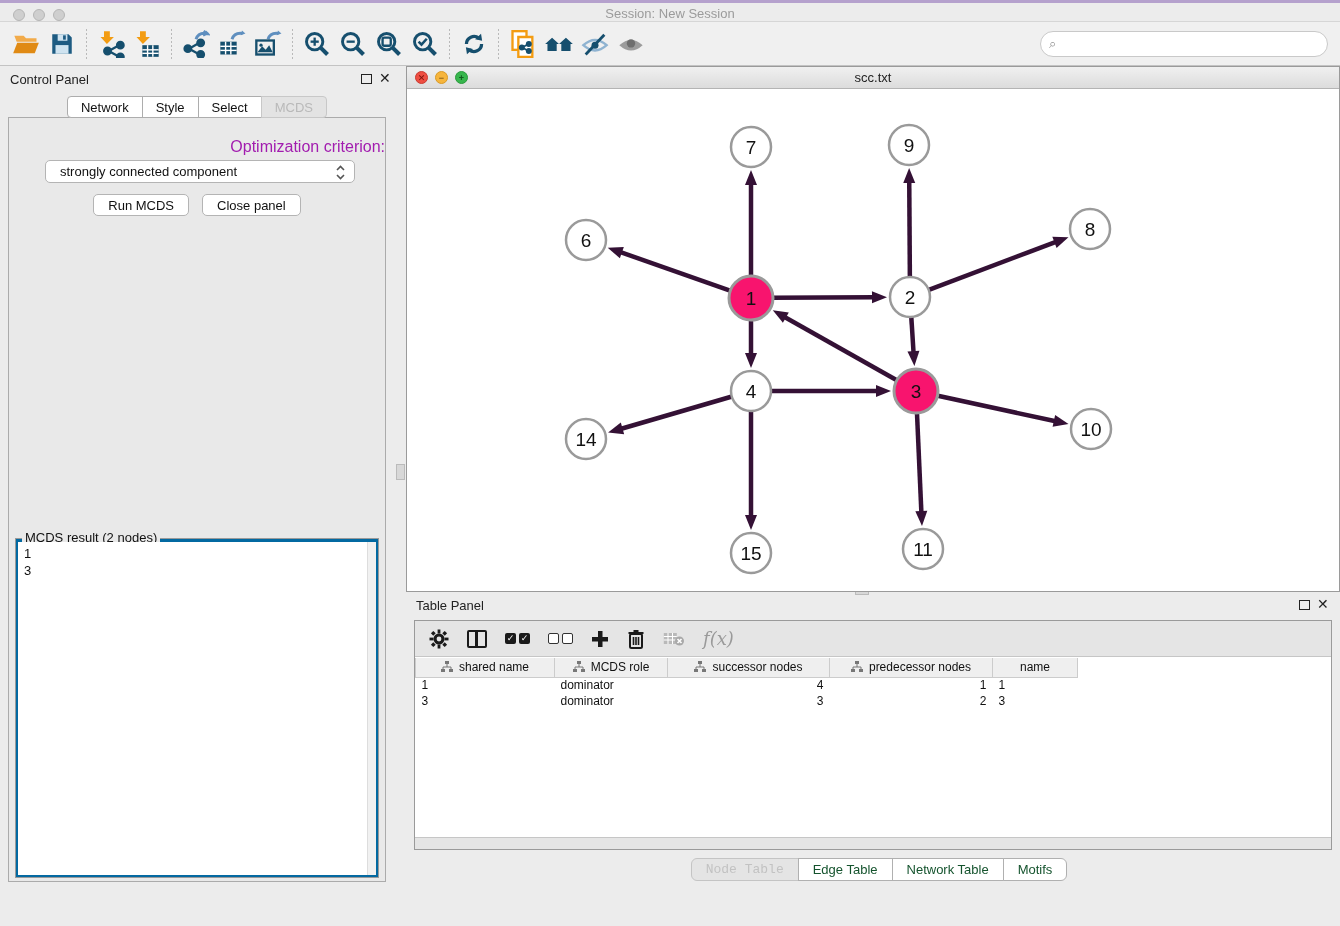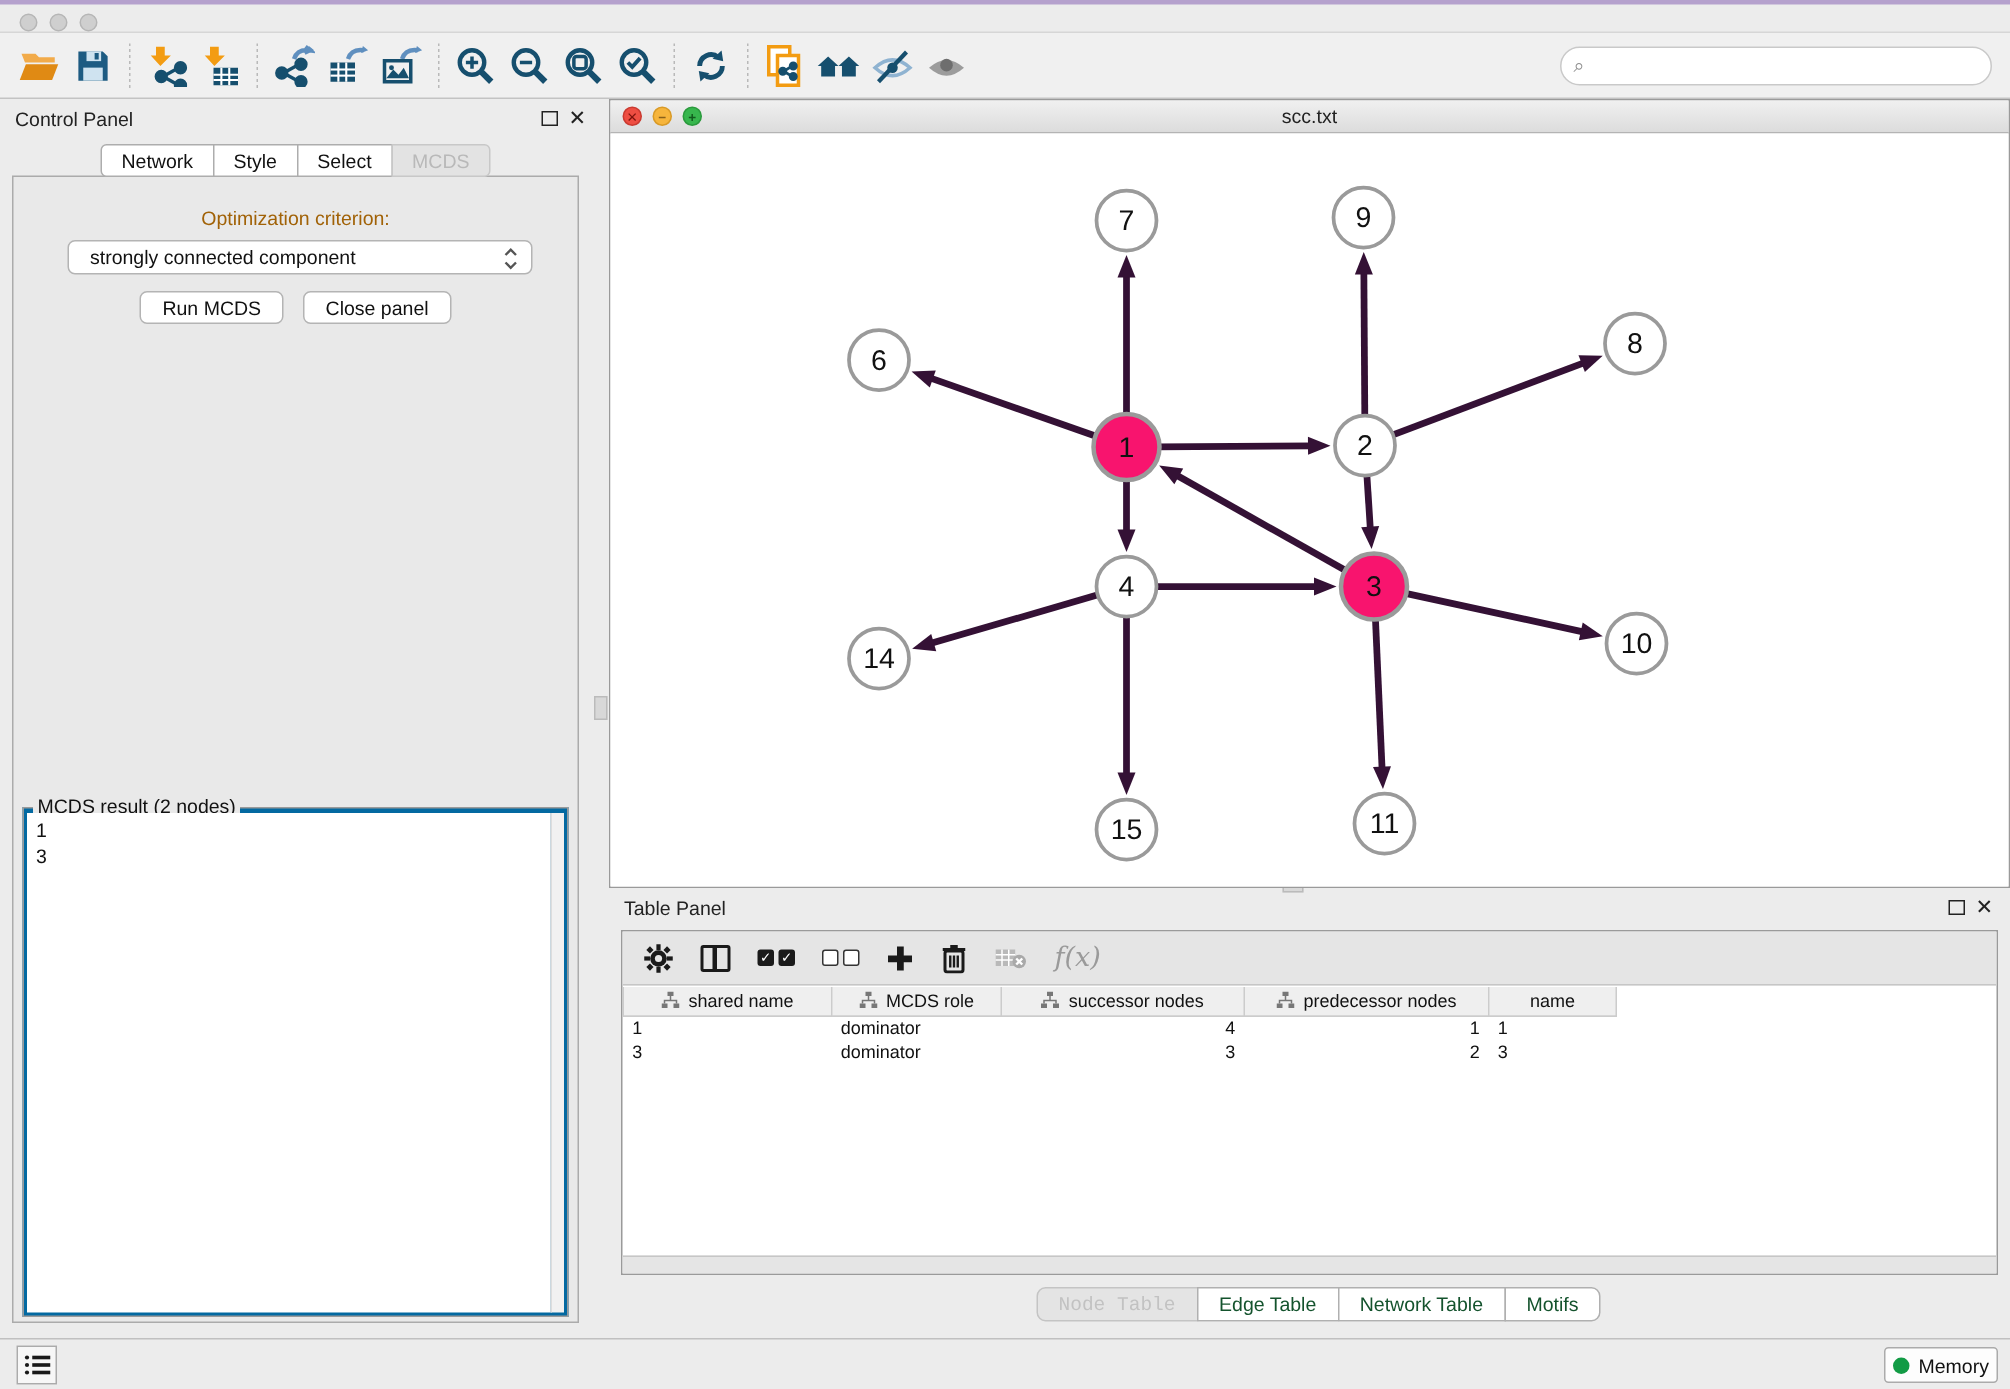--- a/index.html
+++ b/index.html
@@ -34,21 +34,21 @@
 
   
   #control-panel { position:absolute; left:0; top:66px; width:394px; height:826px; }
   #cp-tabs { position:absolute; left:0; right:0; top:30px; height:22px; display:flex; justify-content:center; z-index:2; }
   .cp-tab { height:22px; padding:2px 13px; background:#fff; border:1px solid #adadad;
     font-size:13px; color:#111; line-height:17px; margin-left:-1px; }
   .cp-tab.first { border-radius:4px 0 0 4px; margin-left:0; }
   .cp-tab.sel-disabled { background:#e3e3e3; color:#b9b9b9; border-color:#c8c8c8; border-radius:0 4px 4px 0; }
   #cp-body { position:absolute; left:8px; right:8px; top:51px; bottom:10px;
     background:#e9e9e9; border:1px solid #ababab; }
-  #opt-label { position:absolute; left:0; right:0; top:20px; text-align:center; font-size:13px; color:#a16207; }
+  #opt-label { position:absolute; left:0; right:0; top:20px; text-align:right; font-size:16px; color:#a21caf; }
   #criterion-select { position:absolute; left:36px; top:42px; width:310px; height:23px; background:#fff;
     border:1px solid #b4b4b4; border-radius:5px; font-size:13px; color:#111; padding:3px 26px 0 14px; }
   #criterion-chevrons { position:absolute; right:8px; top:3px; }
   .cp-btn-row { position:absolute; left:0; right:0; top:76px; display:flex; justify-content:center; gap:13px; }
   .cp-btn { height:22px; padding:2px 14px; background:#fff; border:1px solid #b4b4b4; border-radius:5px;
     font-size:13px; color:#111; }
   #result-box { position:absolute; left:6px; right:6px; top:420px; bottom:3px;
     border:1px solid #9a9a9a; background:#0369a1; }
   #result-legend { position:absolute; left:6px; top:-9px; background:#e9e9e9; padding:0 3px; font-size:13px; color:#111; }
   #result-text { position:absolute; left:2px; right:11px; top:3px; bottom:2px; background:#fff;
@@ -108,20 +108,21 @@
 </style>
 </head>
 <body>
 
 <div id="app">
 
   <div id="titlebar">
     <span class="tl-dot" style="left:13px"></span>
     <span class="tl-dot" style="left:33px"></span>
     <span class="tl-dot" style="left:53px"></span>
+    <div id="win-title">Session: New Session</div>
   </div>
 
   <div id="toolbar">
     <div style="width:8px"></div>
     <span class="tbtn">
       <svg width="28" height="28" viewBox="0 0 24 24">
         <path d="M2 5h8l2 2h9v3H4z" fill="#f2ab4a"></path>
           <path d="M4.5 11h18.5l-3.5 9H1z" fill="#e08a14"></path>
       </svg>
       </span>
@@ -498,32 +499,14 @@
       <div id="tp-bottomstrip"></div>
     </div>
     <div id="tp-tabs">
       <span class="tp-tab first selected">Node Table</span>
       <span class="tp-tab">Edge Table</span>
       <span class="tp-tab">Network Table</span>
       <span class="tp-tab last">Motifs</span>
     </div>
   </div>
 
-  <div id="statusbar">
-    <span id="list-btn">
-      <svg width="18" height="16" viewBox="0 0 18 16">
-        <g fill="#1a1a1a">
-            <circle cx="2" cy="3" r="1.4"></circle>
-            <circle cx="2" cy="8" r="1.4"></circle>
-            <circle cx="2" cy="13" r="1.4"></circle>
-        <rect x="5.5" y="1.8" width="12" height="2.4"></rect>
-            <rect x="5.5" y="6.8" width="12" height="2.4"></rect>
-        <rect x="5.5" y="11.8" width="12" height="2.4"></rect>
-          </g>
-      </svg>
-      </span>
-    <span id="memory-btn">
-      <span id="memory-dot"></span>
-      <span>Memory</span>
-    </span>
-  </div>
 
 </div>
 
 </body></html>

